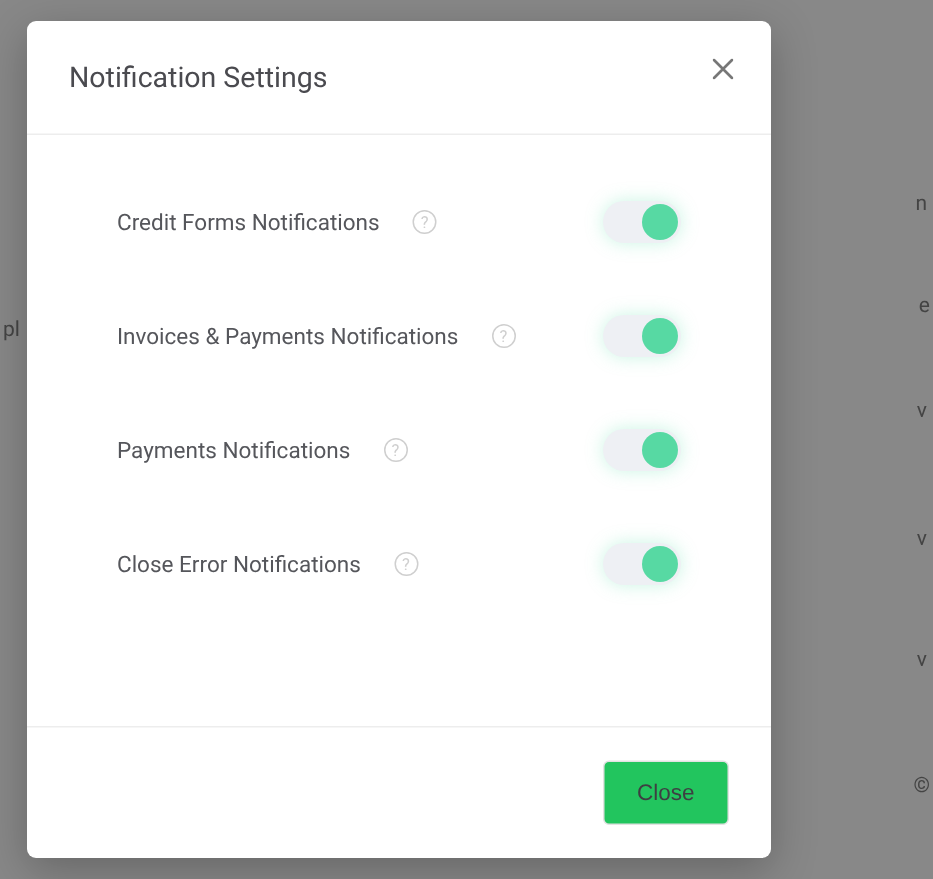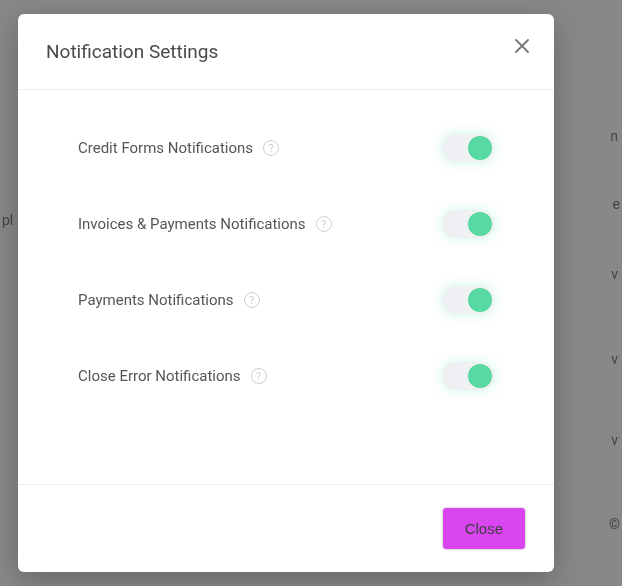--- a/index.html
+++ b/index.html
@@ -4,21 +4,21 @@
 <style>
   * { box-sizing: border-box; margin: 0; padding: 0; }
   html, body { width: 622px; height: 586px; font-family: -apple-system, BlinkMacSystemFont, "Segoe UI", Roboto, Helvetica, Arial, sans-serif; }
   body { background: #888; position: relative; overflow: hidden; }
 
   .bg-text { position: absolute; color: #444; font-size: 14px; }
 
   .modal {
     position: absolute;
     left: 18px; top: 14px;
-    width: 536px; height: 558px;
+    width: 496px; height: 558px;
     background: #fff;
     border-radius: 6px;
     box-shadow: 0 8px 30px rgba(0,0,0,0.25);
     display: flex; flex-direction: column;
   }
 
   .modal-header {
     padding: 26px 28px 26px 28px;
     border-bottom: 1px solid #ededed;
     position: relative;
@@ -41,21 +41,21 @@
     padding: 20px 60px 10px 60px;
   }
 
   .setting-row {
     display: flex;
     align-items: center;
     justify-content: space-between;
     height: 76px;
   }
   .setting-label-wrap {
-    display: flex; align-items: center; gap: 10px;
+    display: flex; align-items: center; gap: 22px;
   }
   .setting-label {
     font-size: 15px;
     color: #55565b;
     font-weight: 400;
   }
   .help-icon {
     width: 16px; height: 16px;
     border-radius: 50%;
     border: 1.3px solid #cfcfcf;
@@ -81,21 +81,21 @@
     background: #57d9a3;
   }
 
   .modal-footer {
     border-top: 1px solid #ededed;
     padding: 22px 28px;
     display: flex; justify-content: flex-end;
   }
   .close-btn {
     border: 1px solid #e2e2e2;
-    background: #d946ef;
+    background: #22c55e;
     color: #3e3e42;
     font-size: 15px;
     padding: 12px 22px;
     border-radius: 4px;
     cursor: pointer;
   }
 </style>
 </head>
 <body>
 

